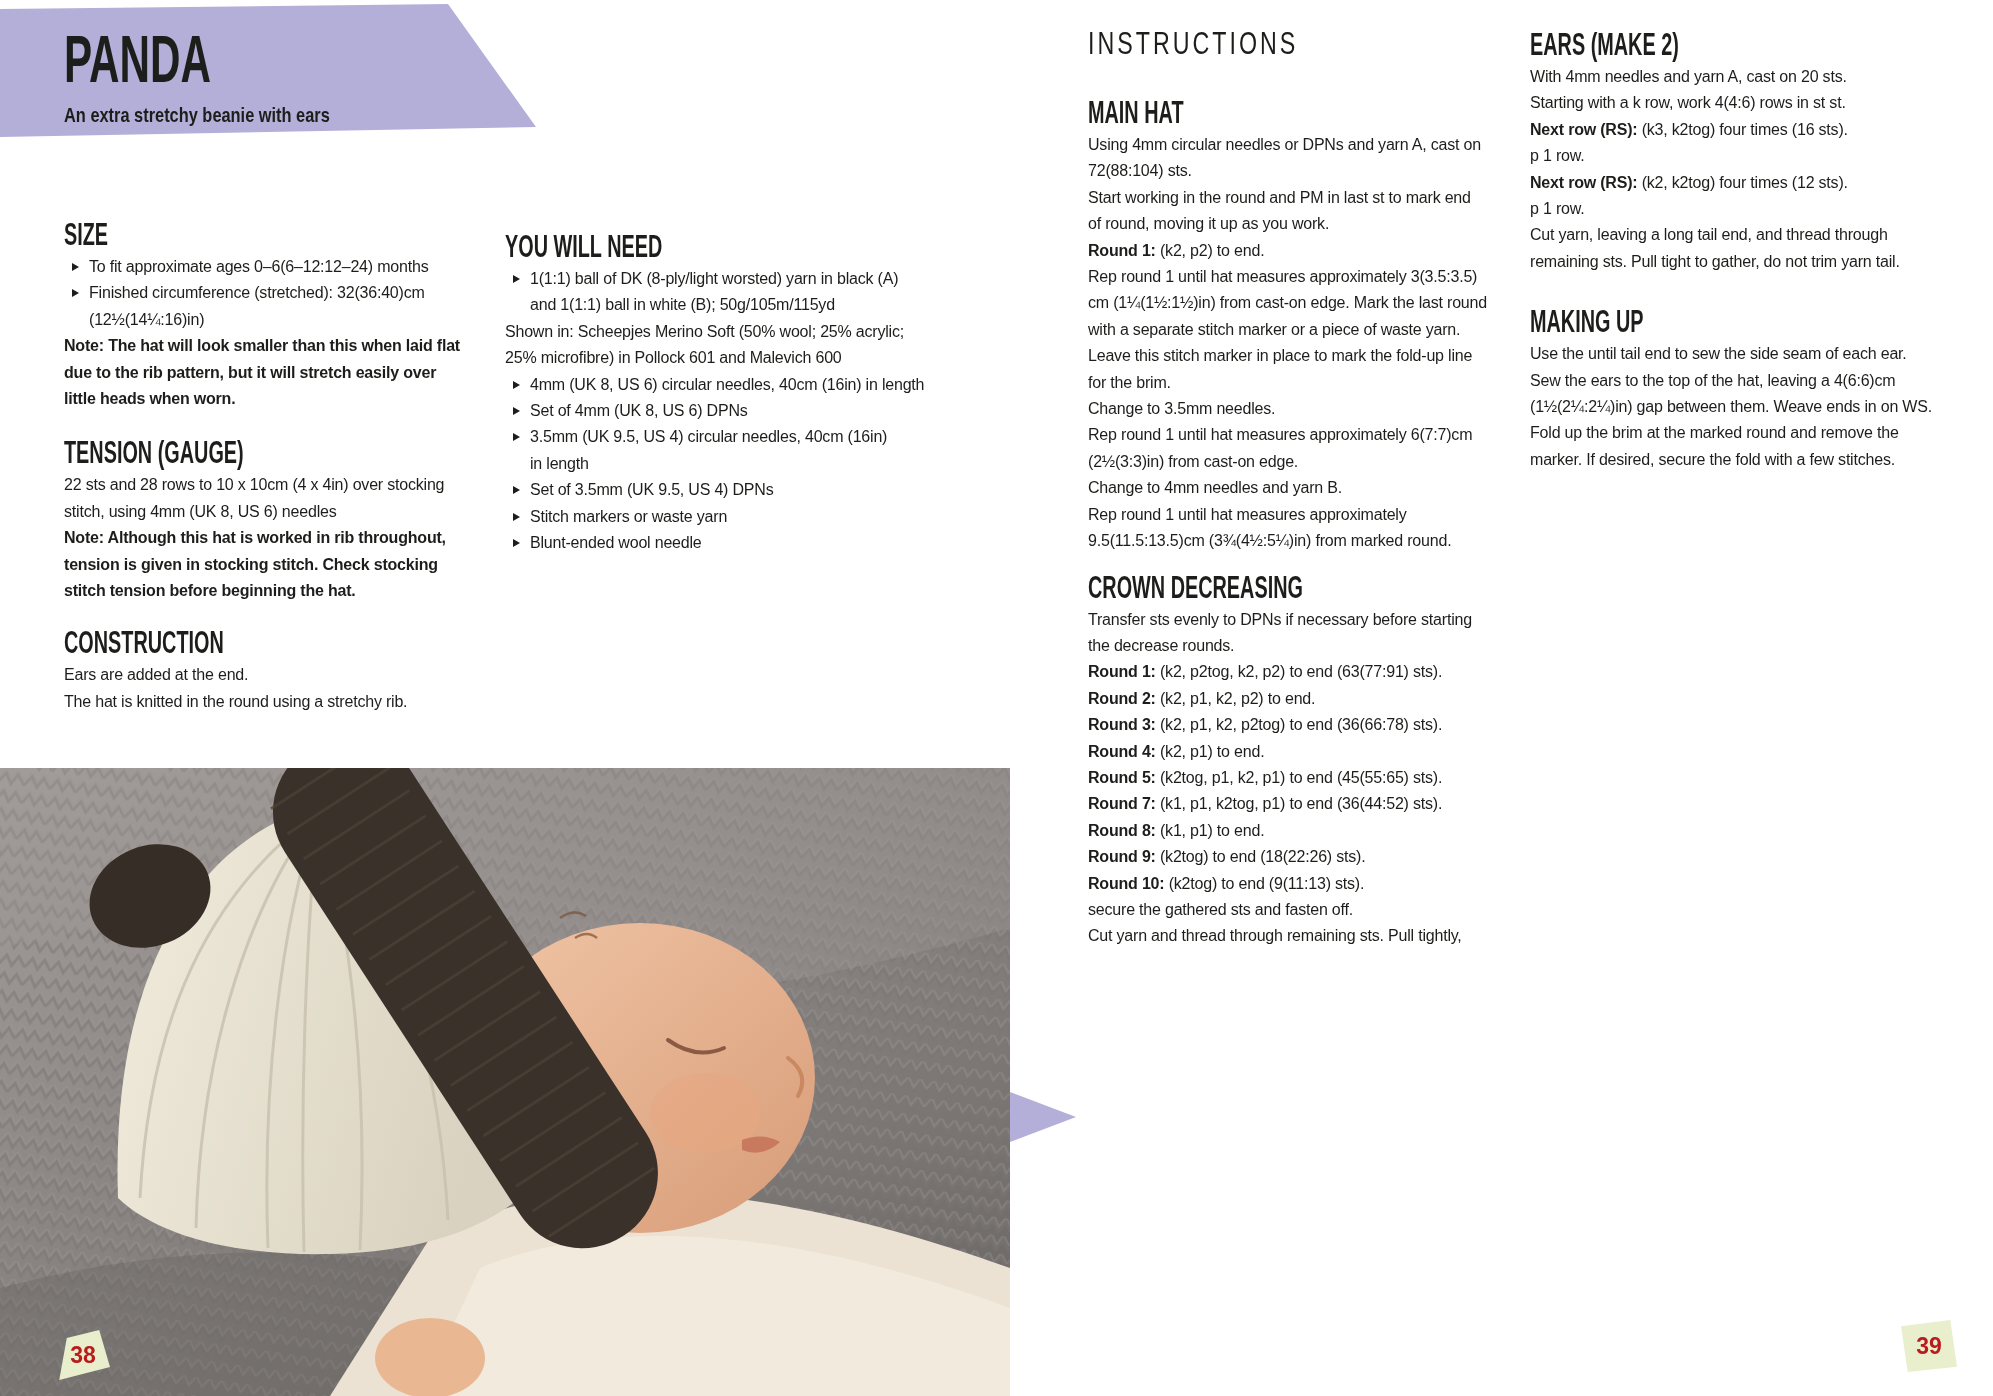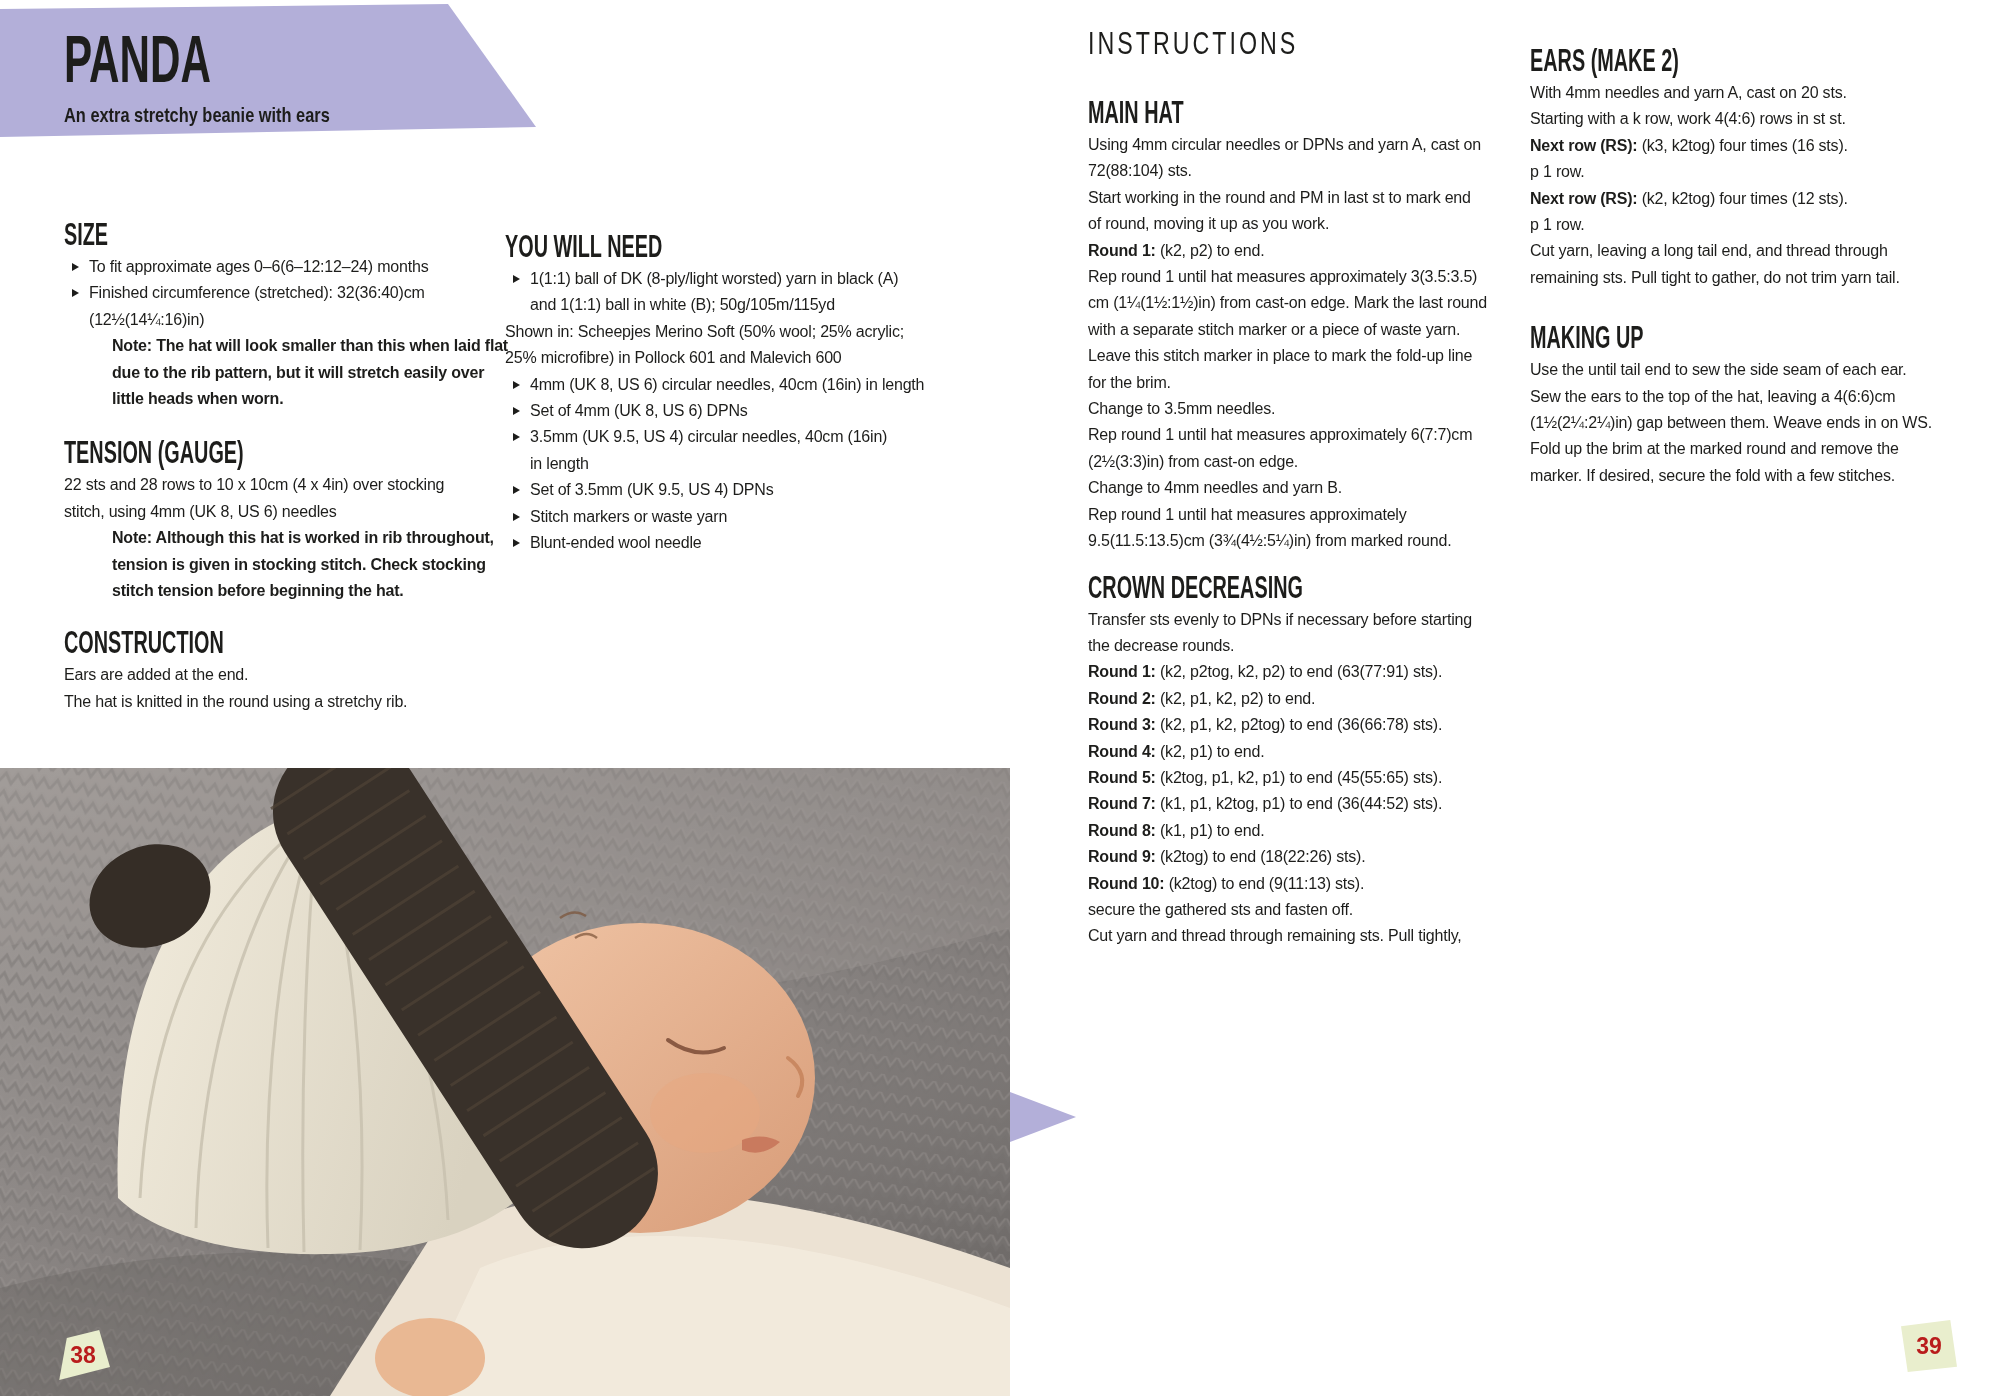--- a/index.html
+++ b/index.html
@@ -10,33 +10,33 @@
           clip-path:polygon(0 9px,448px 4px,536px 127px,0 137px);}
   .title{position:absolute;left:64px;top:24px;font-size:66px;font-weight:bold;line-height:70px;
          transform:scaleX(0.64);transform-origin:0 0;white-space:nowrap;}
   .subtitle{position:absolute;left:64px;top:103px;font-size:21px;font-weight:bold;line-height:24px;
          transform:scaleX(0.78);transform-origin:0 0;white-space:nowrap;}
 
   .col{position:absolute;}
   #col-left{left:64px;top:218px;width:450px;}
   #col-mid{left:505px;top:230px;width:520px;}
   #col-inst{left:1088px;top:26px;width:450px;}
-  #col-right{left:1530px;top:44px;width:450px;}
+  #col-right{left:1530px;top:28px;width:450px;}
 
   .h2{font-size:31px;font-weight:bold;line-height:34px;margin-bottom:2px;
       transform:scaleX(0.64);transform-origin:0 50%;white-space:nowrap;}
   .inst-h{font-size:31px;font-weight:400;line-height:36px;letter-spacing:4px;margin-bottom:34px;
       transform:scaleX(0.75);transform-origin:0 50%;white-space:nowrap;}
   .mt-tension{margin-top:24px;}
   .mt-construction{margin-top:22px;}
   .mt-crown{margin-top:16px;}
   .mt-makingup{margin-top:30px;}
 
   .line{font-size:16px;line-height:26.4px;letter-spacing:-0.2px;white-space:nowrap;}
-  .bold{font-weight:bold;margin-left:48px;}
+  .bold{font-weight:bold;}
   .b{font-weight:bold;}
 
   .bitem{display:flex;align-items:flex-start;}
   .blt{flex:0 0 auto;width:0;height:0;border-left:7px solid #1d1d1b;
        border-top:4.5px solid transparent;border-bottom:4.5px solid transparent;
        margin:9px 10px 0 8px;}
 
   .photo-wrap{position:absolute;left:0;top:768px;width:1010px;height:628px;}
   .photo-wrap svg{display:block;}
 

